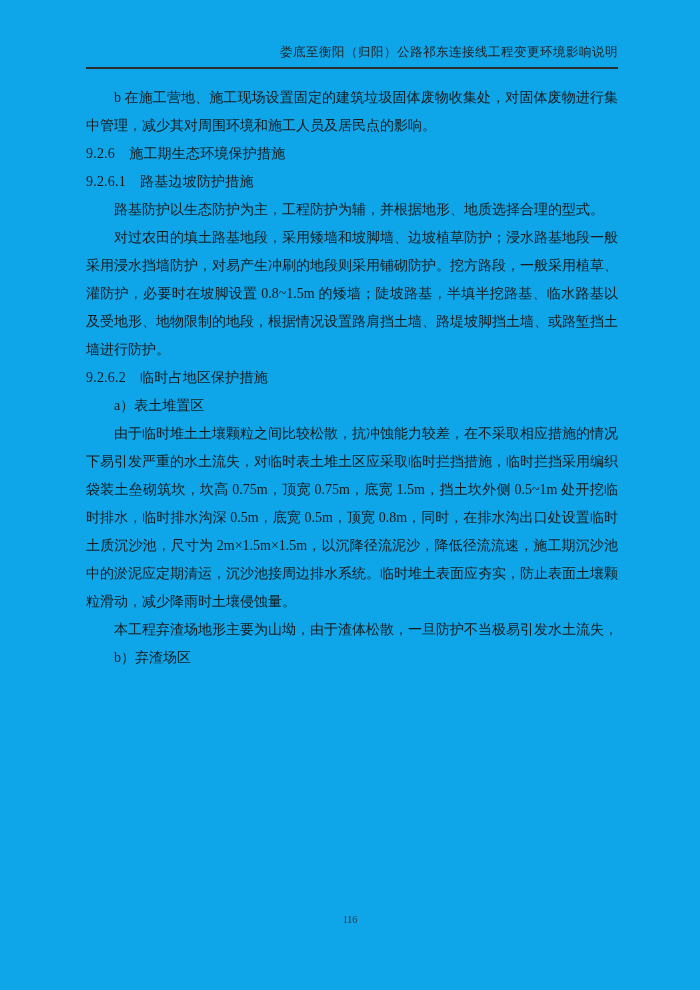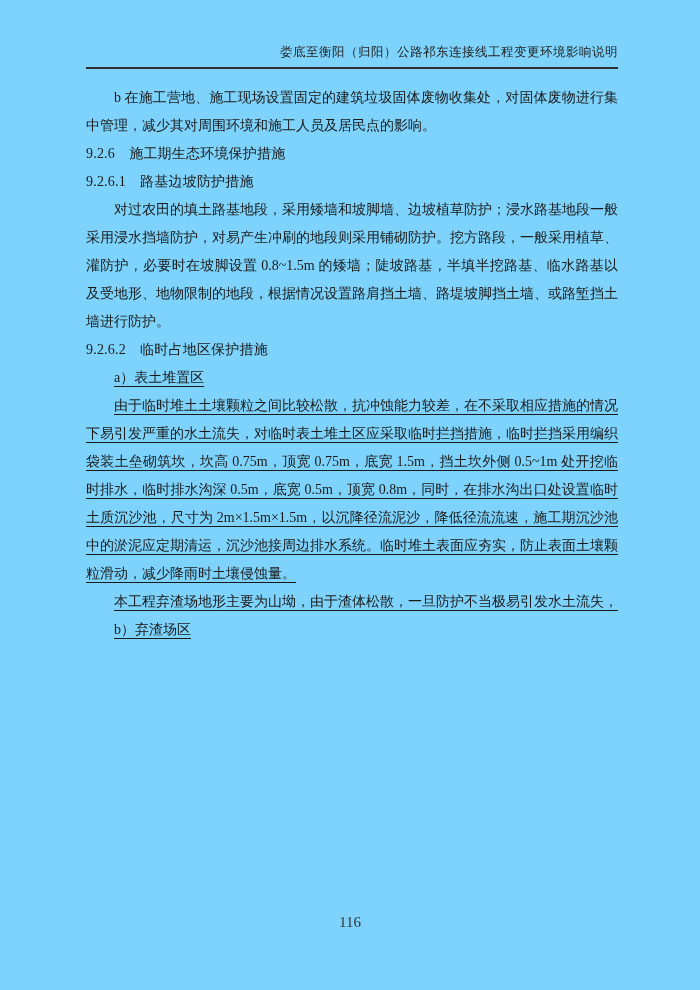--- a/index.html
+++ b/index.html
@@ -4,21 +4,21 @@
 <style>
   html, body { margin: 0; padding: 0; }
   body {
     width: 700px; height: 990px;
     background: #e8e8e8;
     font-family: "Liberation Serif", "DejaVu Serif", serif;
   }
   .page {
     position: relative;
     width: 700px; height: 990px;
-    background: #7dd3fc;
+    background: #0ea5e9;
     overflow: hidden;
     color: #1c1c1c;
   }
   .running-header {
     position: absolute;
     left: 86px; width: 532px; top: 44px;
     text-align: right;
     font-size: 12.5px;
     letter-spacing: 0.5px;
     color: #222222;
@@ -32,48 +32,48 @@
   .content p {
     margin: 0;
     font-size: 14px;
     line-height: 28px;
     text-align: justify;
     color: #1a1a1a;
   }
   .indent { text-indent: 2em; }
   .heading { text-indent: 0; letter-spacing: 0.2px; }
   .u {
-    text-decoration: underline;
     text-underline-offset: 4px;
     text-decoration-thickness: 1px;
   }
   .page-number {
     position: absolute;
     left: 0; width: 700px; top: 914px;
     text-align: center;
-    font-size: 15px;
+    font-size: 10px;
     color: #333333;
   }
 </style>
 </head>
 <body>
 
 <div class="page">
 
   <div class="running-header">娄底至衡阳（归阳）公路祁东连接线工程变更环境影响说明</div>
 
   <div class="content">
 
     <p class="indent">b 在施工营地、施工现场设置固定的建筑垃圾固体废物收集处，对固体废物进行集中管理，减少其对周围环境和施工人员及居民点的影响。</p>
 
 
     <p class="heading">9.2.6　施工期生态环境保护措施</p>
 
     <p class="heading">9.2.6.1　路基边坡防护措施</p>
 
+    <p class="indent">路基防护以生态防护为主，工程防护为辅，并根据地形、地质选择合理的型式。</p>
 
 
     <p class="indent">对过农田的填土路基地段，采用矮墙和坡脚墙、边坡植草防护；浸水路基地段一般采用浸水挡墙防护，对易产生冲刷的地段则采用铺砌防护。挖方路段，一般采用植草、灌防护，必要时在坡脚设置 0.8~1.5m 的矮墙；陡坡路基，半填半挖路基、临水路基以及受地形、地物限制的地段，根据情况设置路肩挡土墙、路堤坡脚挡土墙、或路堑挡土墙进行防护。</p>
 
     <p class="heading">9.2.6.2　临时占地区保护措施</p>
 
     <p class="indent u">a）表土堆置区</p>
 
 
     <p class="indent u">由于临时堆土土壤颗粒之间比较松散，抗冲蚀能力较差，在不采取相应措施的情况下易引发严重的水土流失，对临时表土堆土区应采取临时拦挡措施，临时拦挡采用编织袋装土垒砌筑坎，坎高 0.75m，顶宽 0.75m，底宽 1.5m，挡土坎外侧 0.5~1m 处开挖临时排水，临时排水沟深 0.5m，底宽 0.5m，顶宽 0.8m，同时，在排水沟出口处设置临时土质沉沙池，尺寸为 2m×1.5m×1.5m，以沉降径流泥沙，降低径流流速，施工期沉沙池中的淤泥应定期清运，沉沙池接周边排水系统。临时堆土表面应夯实，防止表面土壤颗粒滑动，减少降雨时土壤侵蚀量。</p>

